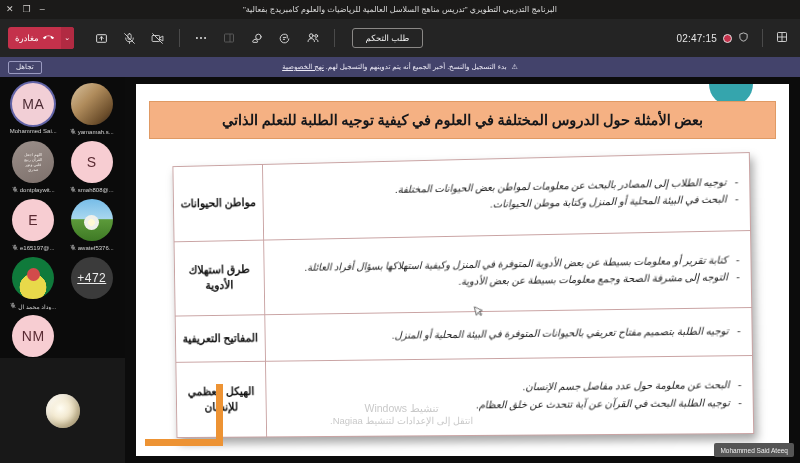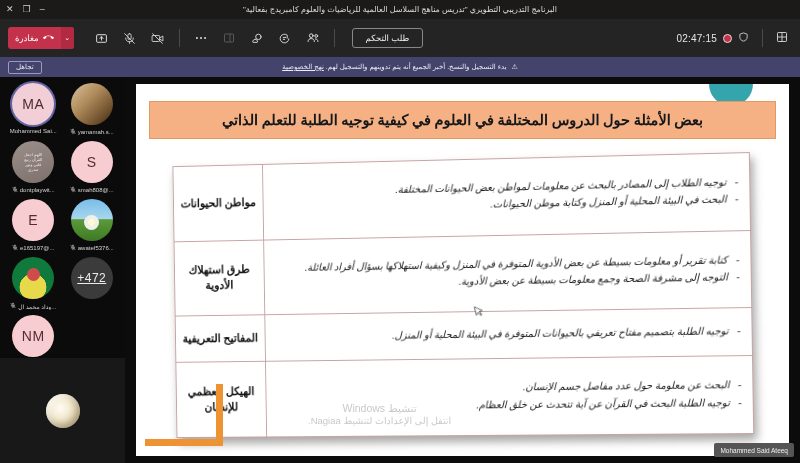--- a/index.html
+++ b/index.html
@@ -149,21 +149,21 @@
   }
   ul.tcell li::before {
     content:"-"; position:absolute; right:2px; top:0; font-style:normal; color:#1a1a1a;
   }
 
   .orange-bar {
     position:absolute; left:9px; bottom:10px; width:78px; height:62px;
     border-right:7px solid #ed9334; border-bottom:7px solid #ed9334;
   }
   .watermark {
-    position:absolute; left:172px; bottom:28px; text-align:center;
+    position:absolute; left:194px; bottom:28px; text-align:center;
     color:#c9c9c9; font-size:9.5px; line-height:1.35; direction:rtl; pointer-events:none;
   }
   .watermark .w1 { font-size:10.5px; }
   .nametag {
     position:absolute; right:6px; bottom:6px; height:14px; padding:0 6px;
     background:#555555; color:#f2f2f2; font-size:6.5px;
     display:flex; align-items:center; border-radius:2px;
   }
   .cursor { position:absolute; left:339px; top:221px; color:#222; font-size:10px; transform:rotate(-14deg); }
 </style>

